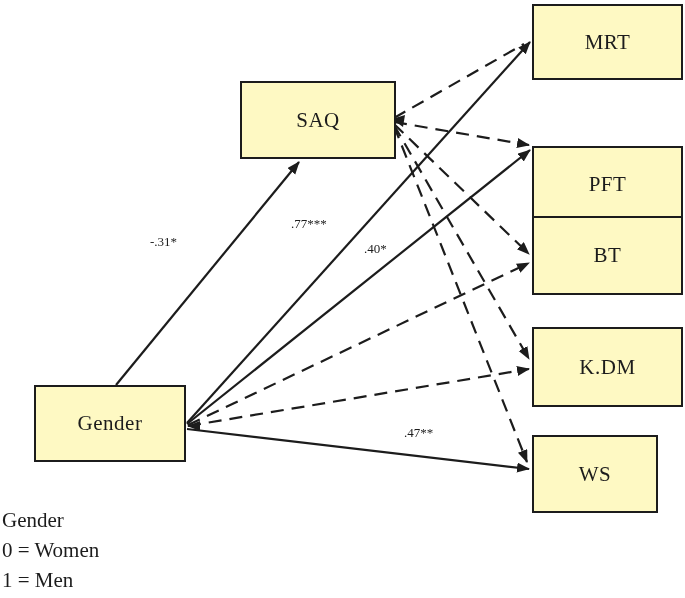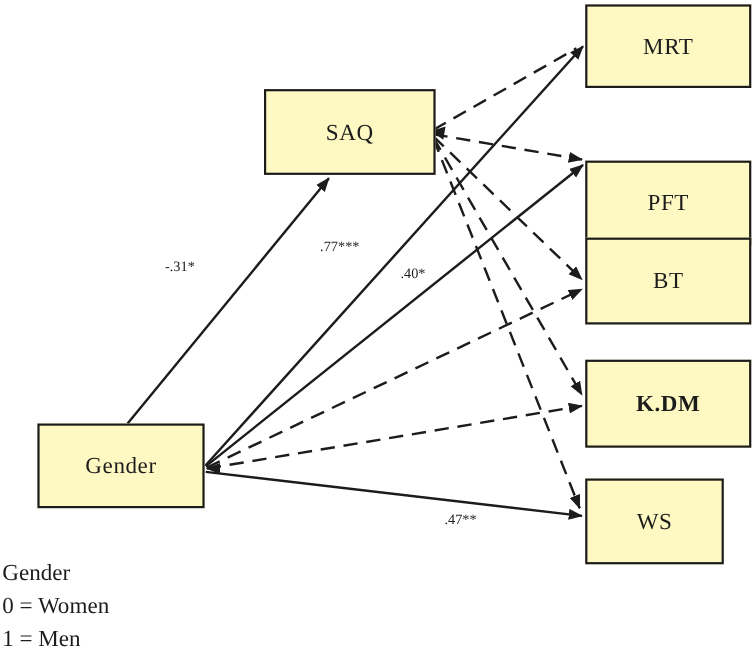--- a/index.html
+++ b/index.html
@@ -77,32 +77,32 @@
   </div>
 
   <div class="node" style="left:532px;top:108px;width:151px;height:77px;margin-top:38px;">
     <span>PFT</span>
   </div>
 
   <div class="node" style="left:532px;top:216px;width:151px;height:79px;">
     <span>BT</span>
   </div>
 
-  <div class="node" style="left:532px;top:327px;width:151px;height:80px;font-weight:bold;">
+  <div class="node" style="left:532px;top:327px;width:151px;height:80px;">
     <span>K.DM</span>
   </div>
 
   <div class="node" style="left:532px;top:435px;width:126px;height:78px;">
     <span>WS</span>
   </div>
 
   <div class="pathlabel" style="left:150px;top:234px;width:52px;">-.31*</div>
   <div class="pathlabel" style="left:291px;top:216px;width:62px;">.77***</div>
   <div class="pathlabel" style="left:364px;top:241px;width:44px;">.40*</div>
-  <div class="pathlabel" style="left:404px;top:425px;width:52px;margin-top:39px;">.47**</div>
+  <div class="pathlabel" style="left:404px;top:425px;width:52px;">.47**</div>
 
   <div id="legend">
     <div class="legend-line">Gender</div>
     <div class="legend-line">0 = Women</div>
     <div class="legend-line">1 = Men</div>
   </div>
 
 </div>
 
 </body></html>

